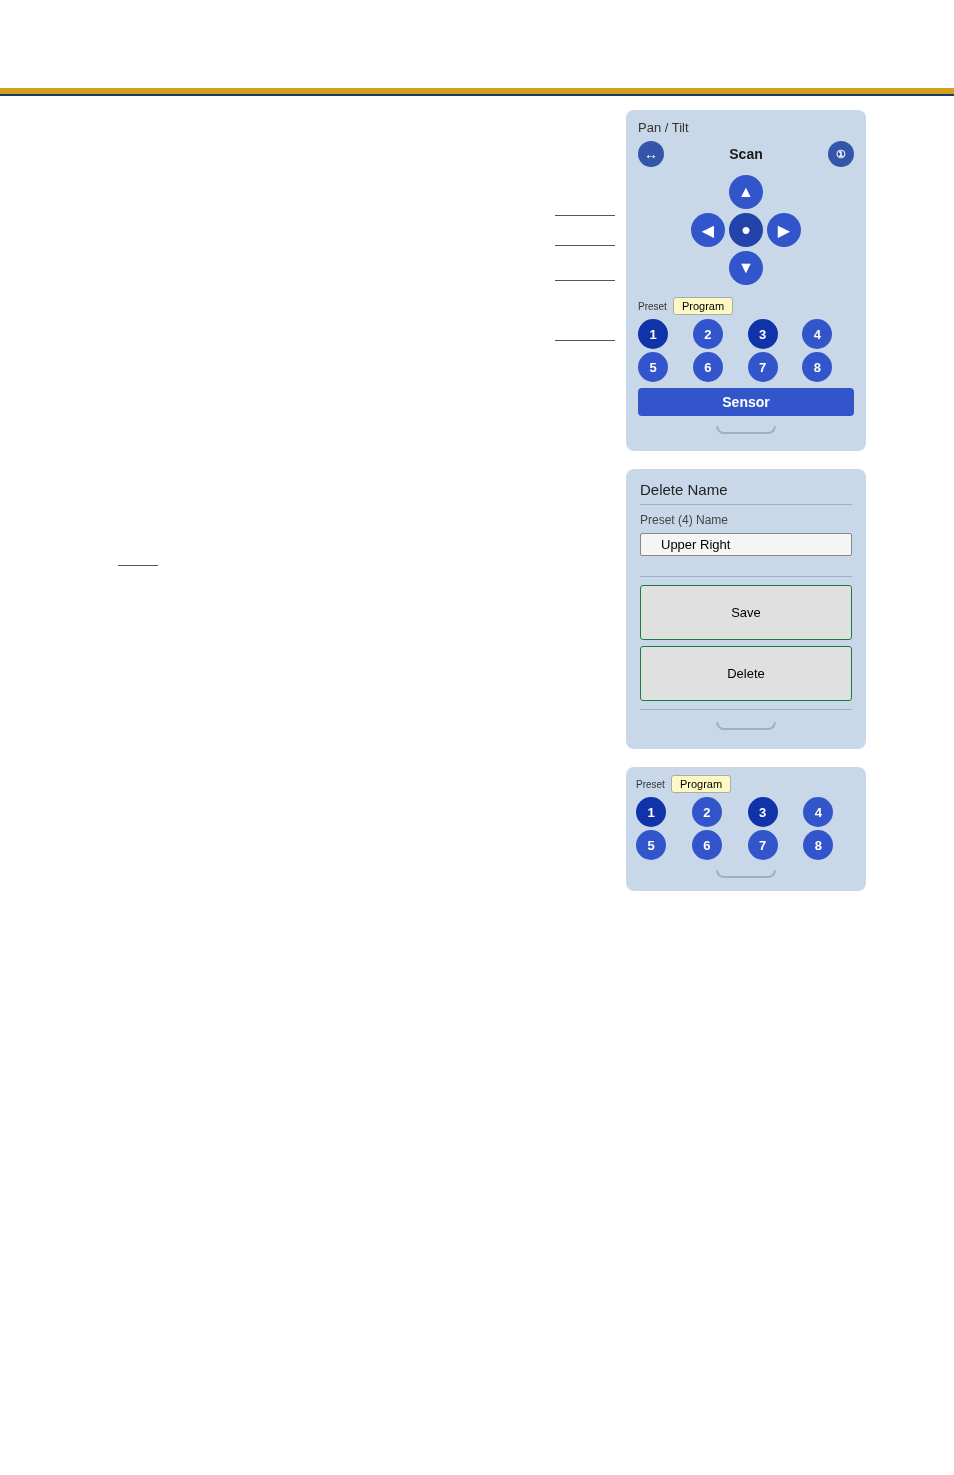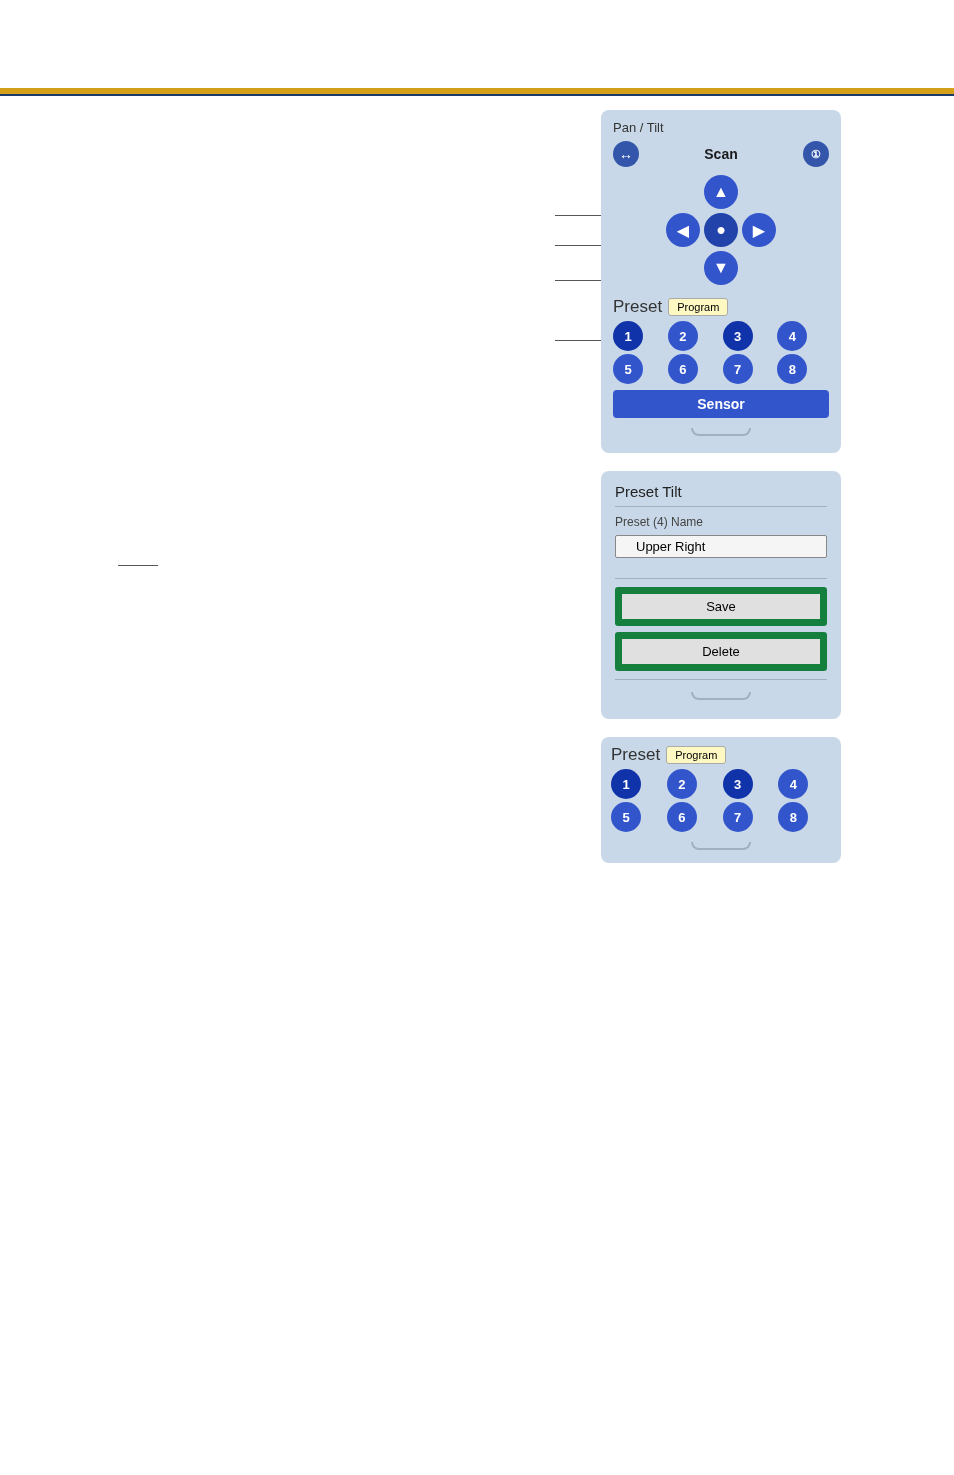--- a/index.html
+++ b/index.html
@@ -28,21 +28,21 @@
       left: 0;
       right: 0;
       height: 2px;
       background: #1a3a6b;
     }
 
     
     .panels-container {
       position: absolute;
       top: 110px;
-      left: 601px;
+      left: 626px;
       width: 240px;
       display: flex;
       flex-direction: column;
       gap: 18px;
     }
 
     
     .pan-tilt-panel {
       background: #c8d8e8;
       border-radius: 8px;
@@ -129,21 +129,21 @@
     }
 
     
     .preset-program-row {
       display: flex;
       align-items: center;
       gap: 4px;
       margin-bottom: 4px;
     }
     .preset-label {
-      font-size: 17px;
+      font-size: 10px;
       color: #333;
       margin-right: 2px;
     }
     .program-btn {
       background: #fef9c3;
       border: 1px solid #aaa;
       border-radius: 3px;
       padding: 2px 8px;
       font-size: 11px;
       cursor: pointer;
@@ -216,23 +216,23 @@
     }
     .panel-divider {
       border: none;
       border-top: 1px solid #a0b0c0;
       margin: 8px 0;
     }
     .action-btn {
       display: block;
       width: 100%;
       margin-bottom: 6px;
-      padding: 5px;
+      padding: 19px;
       background: #e0e0e0;
-      border: 7px solid #15803d;
+      border: 1px solid #15803d;
       border-radius: 3px;
       font-size: 13px;
       text-align: center;
       cursor: pointer;
     }
     .action-btn:last-child {
       margin-bottom: 0;
     }
 
     
@@ -299,21 +299,21 @@
     </div>
 
     <div class="sensor-btn">Sensor</div>
 
     <div style="text-align:center; margin-top:6px;">
       <div style="display:inline-block; width:60px; height:8px; border-radius:0 0 30px 30px; border-bottom:2px solid #a0b0c0; border-left:2px solid #a0b0c0; border-right:2px solid #a0b0c0;"></div>
     </div>
   </div>
 
   <div class="preset-name-panel">
-    <div class="preset-name-title">Preset Tilt</div>
+    <div class="preset-name-title">Delete Name</div>
 
     <div class="preset-name-sub">Preset (4) Name</div>
     <input class="preset-name-input" type="text" value="Upper Right" style="">
 
     <hr class="panel-divider">
 
     <button class="action-btn">Save</button>
     <button class="action-btn">Delete</button>
 
     <hr class="panel-divider">

